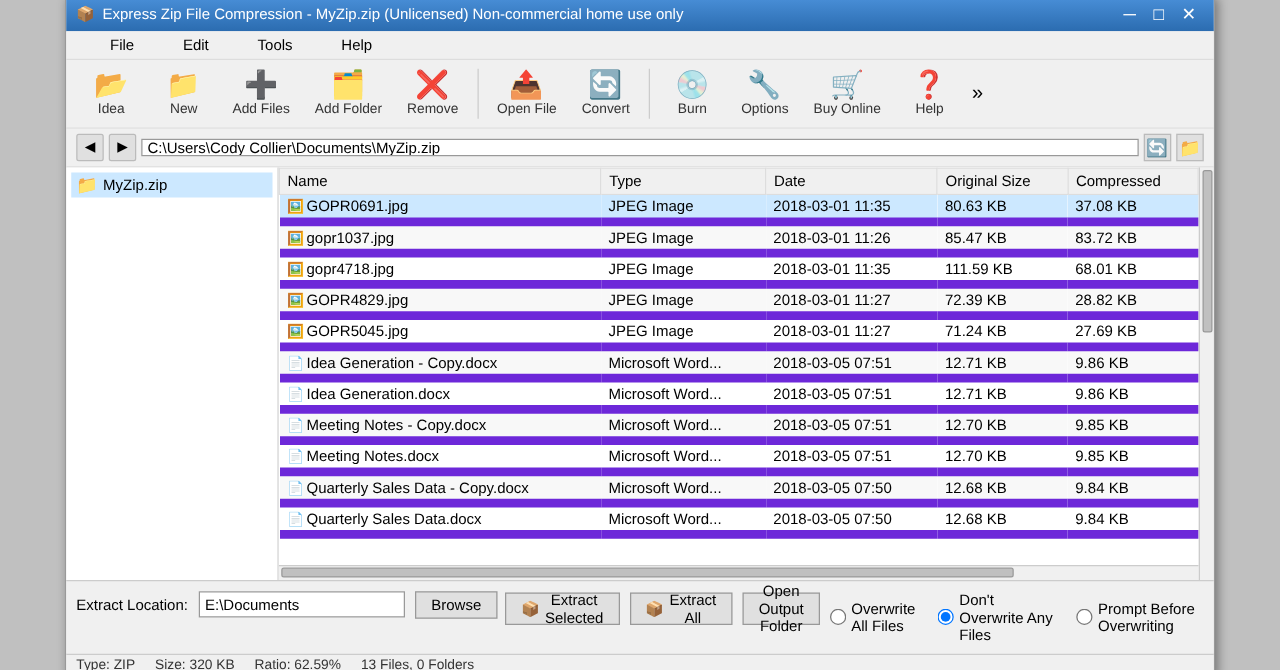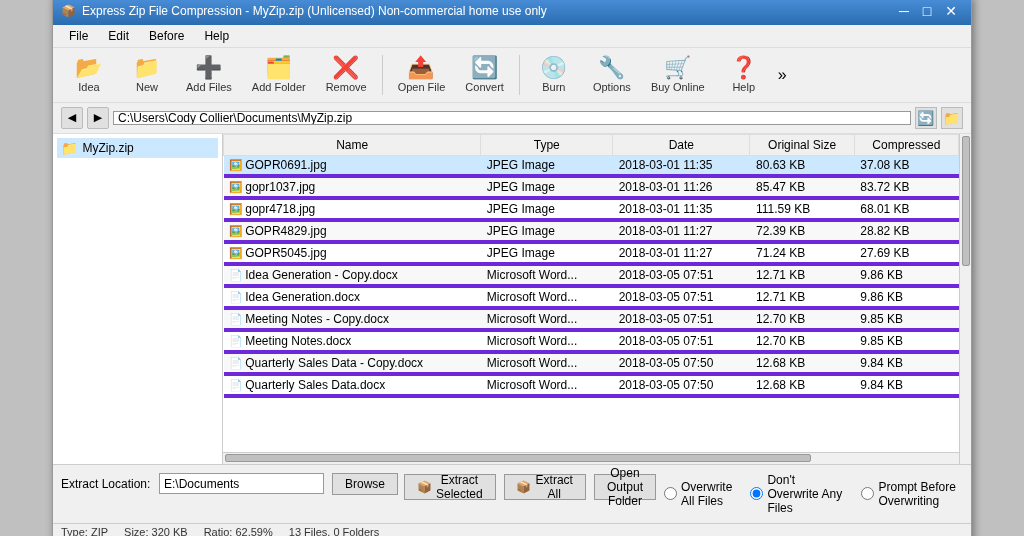--- a/index.html
+++ b/index.html
@@ -8,21 +8,21 @@
     .window { background: #f0f0f0; border: 1px solid #999; box-shadow: 2px 2px 8px rgba(0,0,0,0.4); width: 920px; min-height: 490px; }
     
     
     .title-bar { background: linear-gradient(to bottom, #4a90d9, #2b6cb0); color: white; padding: 4px 8px; display: flex; align-items: center; justify-content: space-between; height: 28px; }
     .title-bar-left { display: flex; align-items: center; gap: 6px; font-size: 12px; font-weight: 500; }
     .title-bar-controls { display: flex; gap: 2px; }
     .title-bar-btn { background: transparent; border: none; color: white; font-size: 14px; cursor: pointer; padding: 0 6px; height: 20px; display: flex; align-items: center; }
     
     
     .menu-bar { background: #f0f0f0; padding: 2px 8px; display: flex; gap: 4px; border-bottom: 1px solid #ddd; }
-    .menu-item { padding: 2px 8px; cursor: pointer; font-size: 12px; }
+    .menu-item { padding: 2px 8px; cursor: pointer; font-size: 12px; margin-left: 19px; }
     
     
     .toolbar { background: #f0f0f0; padding: 4px 8px; display: flex; align-items: center; gap: 2px; border-bottom: 1px solid #ddd; }
     .toolbar-btn { display: flex; flex-direction: column; align-items: center; padding: 4px 8px; cursor: pointer; border: 1px solid transparent; min-width: 56px; gap: 2px; }
     .toolbar-icon { font-size: 22px; line-height: 1; }
     .toolbar-label { font-size: 11px; color: #333; }
     .toolbar-sep { width: 1px; height: 40px; background: #ccc; margin: 0 4px; }
     .toolbar-more { font-size: 16px; padding: 4px; cursor: pointer; align-self: center; }
     
     
@@ -37,22 +37,22 @@
     
     .tree-panel { width: 170px; border-right: 1px solid #ccc; padding: 4px; background: white; overflow-y: auto; }
     .tree-item { display: flex; align-items: center; gap: 4px; padding: 2px 4px; cursor: pointer; }
     .tree-item.selected { background: #cce8ff; }
     .folder-icon { font-size: 14px; }
     
     
     .file-list { flex: 1; background: white; overflow: hidden; display: flex; flex-direction: column; }
     .file-table { width: 100%; border-collapse: collapse; }
     .file-table thead tr { background: #f0f0f0; }
-    .file-table th { border: 1px solid #ddd; padding: 3px 6px; text-align: center; font-weight: normal; font-size: 12px; white-space: nowrap; cursor: pointer; user-select: none; }
-    .file-table td { border-bottom: 4px solid #6d28d9; padding: 2px 6px; font-size: 12px; white-space: nowrap; overflow: hidden; max-width: 200px; text-overflow: ellipsis; }
+    .file-table th { border: 1px solid #ddd; padding: 3px 6px; text-align: left; font-weight: normal; font-size: 12px; white-space: nowrap; cursor: pointer; user-select: none; }
+    .file-table td { border-bottom: 7px solid #6d28d9; padding: 2px 6px; font-size: 12px; white-space: nowrap; overflow: hidden; max-width: 200px; text-overflow: ellipsis; }
     .file-table tr:nth-child(even) { background: #f8f8f8; }
     .file-table tr.selected { background: #cce8ff; }
     .file-icon { font-size: 11px; margin-right: 2px; }
     .file-list-scroll { overflow-y: auto; overflow-x: auto; flex: 1; }
     .scroll-bar-h { height: 12px; background: #f0f0f0; border-top: 1px solid #ccc; display: flex; align-items: center; padding: 0 2px; }
     .scroll-thumb-h { height: 8px; width: 80%; background: #c0c0c0; border: 1px solid #999; border-radius: 2px; }
     .scroll-bar-v { width: 12px; background: #f0f0f0; border-left: 1px solid #ccc; display: flex; flex-direction: column; align-items: center; padding: 2px 0; }
     .scroll-thumb-v { width: 8px; height: 40%; background: #c0c0c0; border: 1px solid #999; border-radius: 2px; }
     
     
@@ -87,21 +87,21 @@
     <div class="title-bar-controls">
       <button class="title-bar-btn">─</button>
       <button class="title-bar-btn">□</button>
       <button class="title-bar-btn close">✕</button>
     </div>
   </div>
 
   <div class="menu-bar">
   <span class="menu-item">File</span>
       <span class="menu-item">Edit</span>
-      <span class="menu-item">Before</span>
+      <span class="menu-item">Tools</span>
       <span class="menu-item">Help</span>
     </div>
 
   <div class="toolbar">
   <div class="toolbar-btn">
         <span class="toolbar-icon">📂</span>
         <span class="toolbar-label">Idea</span>
       </div>
       <div class="toolbar-btn">
         <span class="toolbar-icon">📁</span>

